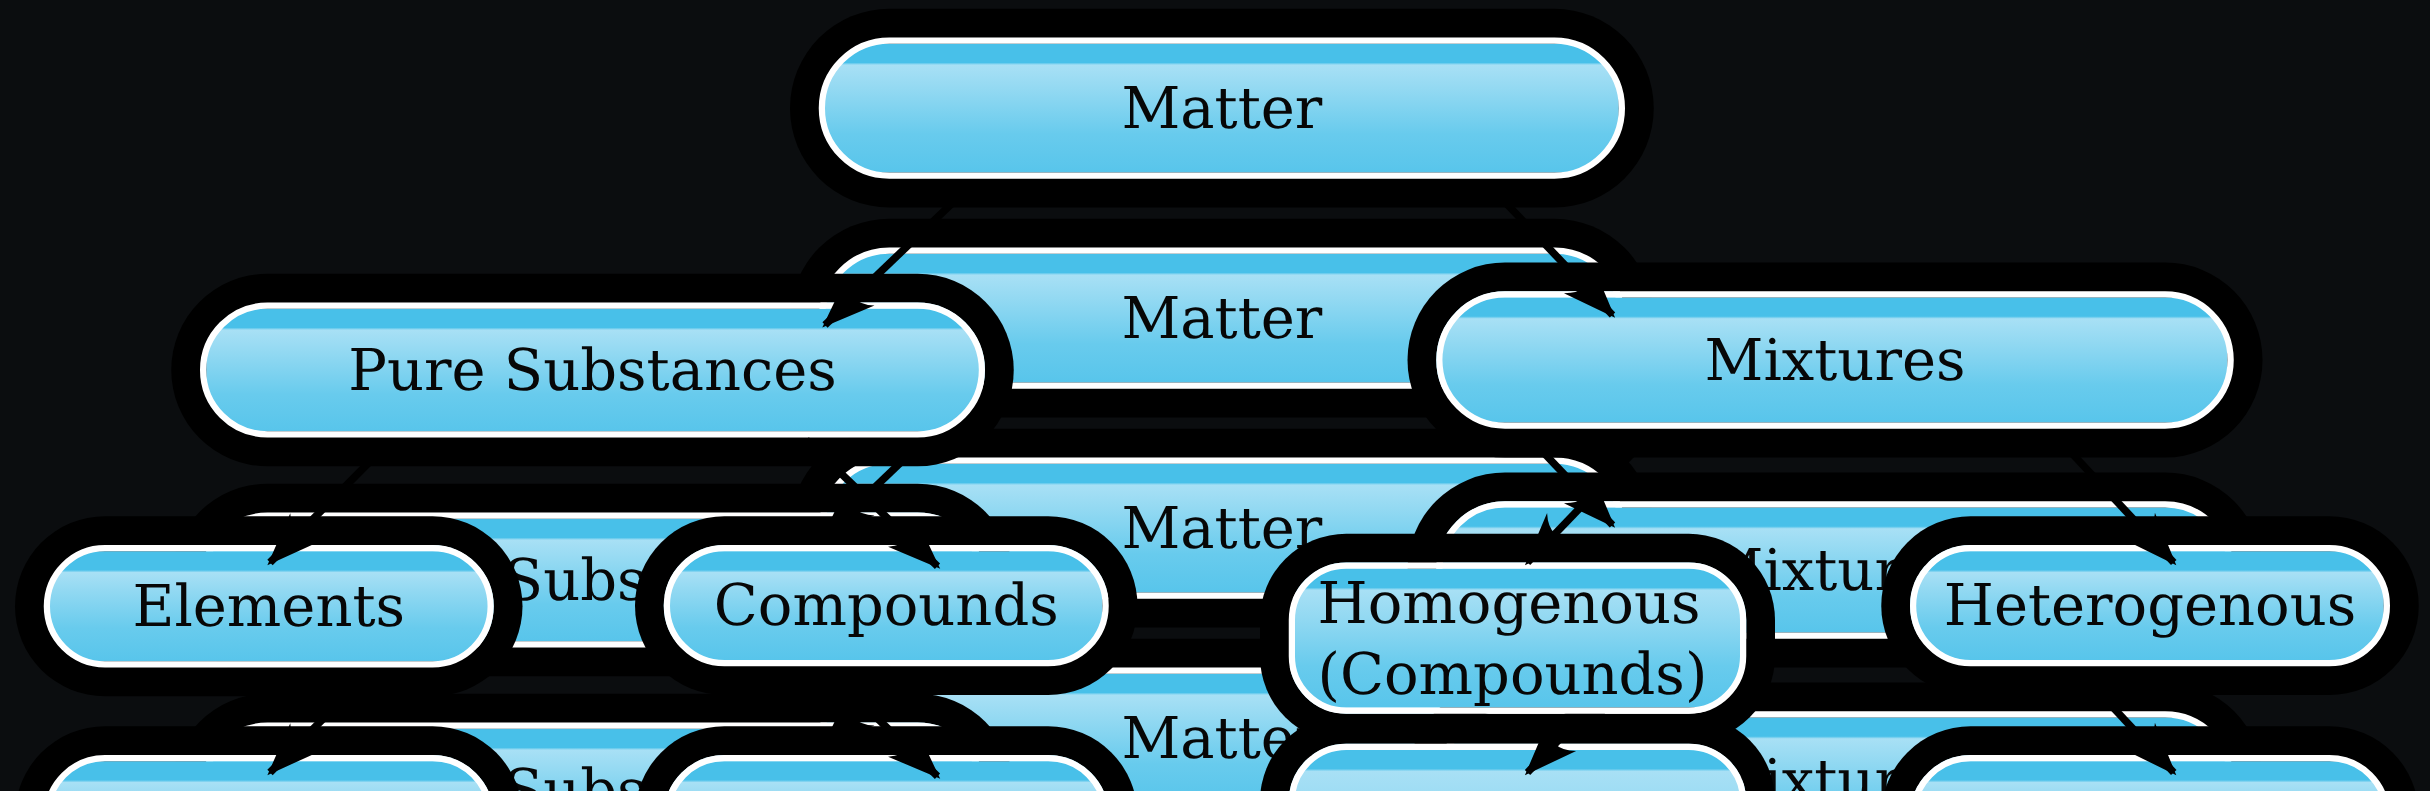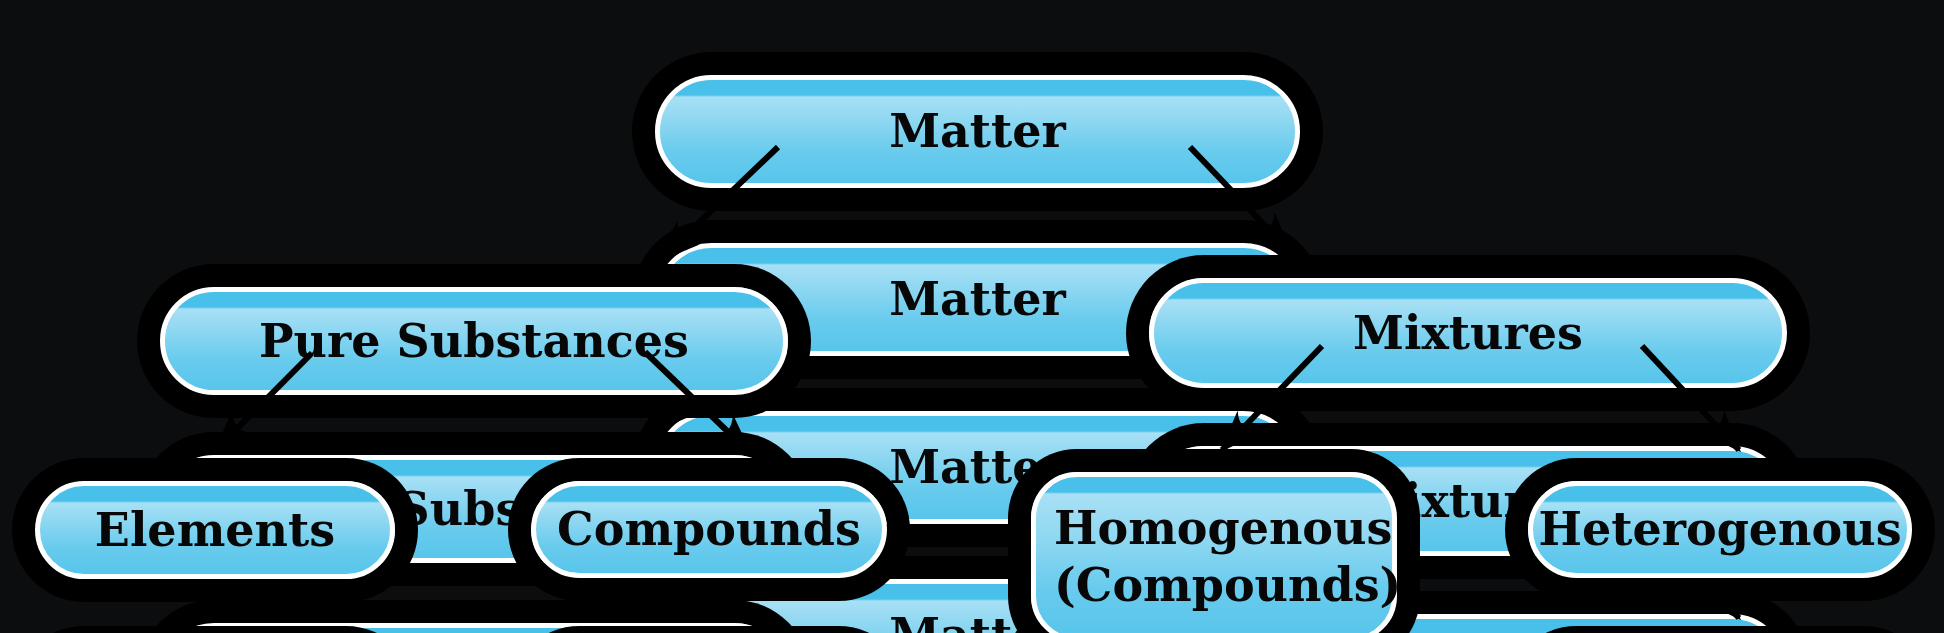--- a/index.html
+++ b/index.html
@@ -15,21 +15,21 @@
     position:absolute;
     box-sizing:border-box;
     border:5px solid #fff;
     box-shadow:0 0 0 23px #000;
     background:linear-gradient(180deg,
       #48c0e9 0px,#48c0e9 15px,
       #a8e0f5 17px,#93d9f2 35%,
       #68cbed 70%,#58c5eb 100%);
     display:flex;flex-direction:column;justify-content:center;align-items:center;
     color:#070707;
-    font-size:46px;font-weight:700;letter-spacing:0px;margin-top:45px;
+    font-size:46px;font-weight:400;letter-spacing:0px;
   }
   .node .lbl{display:block;white-space:nowrap;line-height:57px;}
   .node.align-left{align-items:flex-start;padding-left:18px;}
   .arrows{position:absolute;left:0;top:0;pointer-events:none;}
 </style>
 </head>
 <body>
 
 <div class="canvas" id="canvas">
     <div class="copy" style="top: 504px;">
@@ -119,21 +119,21 @@
       </div>
       <div class="node" style="left: 1149px; top: 233px; width: 638px; height: 110px; border-radius: 56px;">
         <span class="lbl">Mixtures</span>
       </div>
       <div class="node" style="left: 35px; top: 436px; width: 360px; height: 98px; border-radius: 50px;">
         <span class="lbl">Elements</span>
       </div>
       <div class="node" style="left: 531px; top: 436px; width: 356px; height: 97px; border-radius: 50px;">
         <span class="lbl">Compounds</span>
       </div>
-      <div class="node align-left" style="left: 1031px; top: 427px; width: 366px; height: 170px; border-radius: 46px;">
+      <div class="node align-left" style="left: 1031px; top: 450px; width: 366px; height: 121px; border-radius: 46px;">
         <span class="lbl">Homogenous</span>
         <span class="lbl">(Compounds)</span>
       </div>
       <div class="node" style="left: 1528px; top: 436px; width: 384px; height: 97px; border-radius: 50px;">
         <span class="lbl">Heterogenous</span>
       </div>
       <svg width="1944" height="760" class="arrows">
         <defs>
           <marker id="arrowhead-3" viewBox="0 0 12 9" refX="10.8" refY="4.5" markerWidth="7.5" markerHeight="5.8" orient="auto" markerUnits="strokeWidth">
             <path d="M11.6 4.5 L0.3 0.2 Q4.4 4.5 0.3 8.8 Z" fill="#000000"></path>

